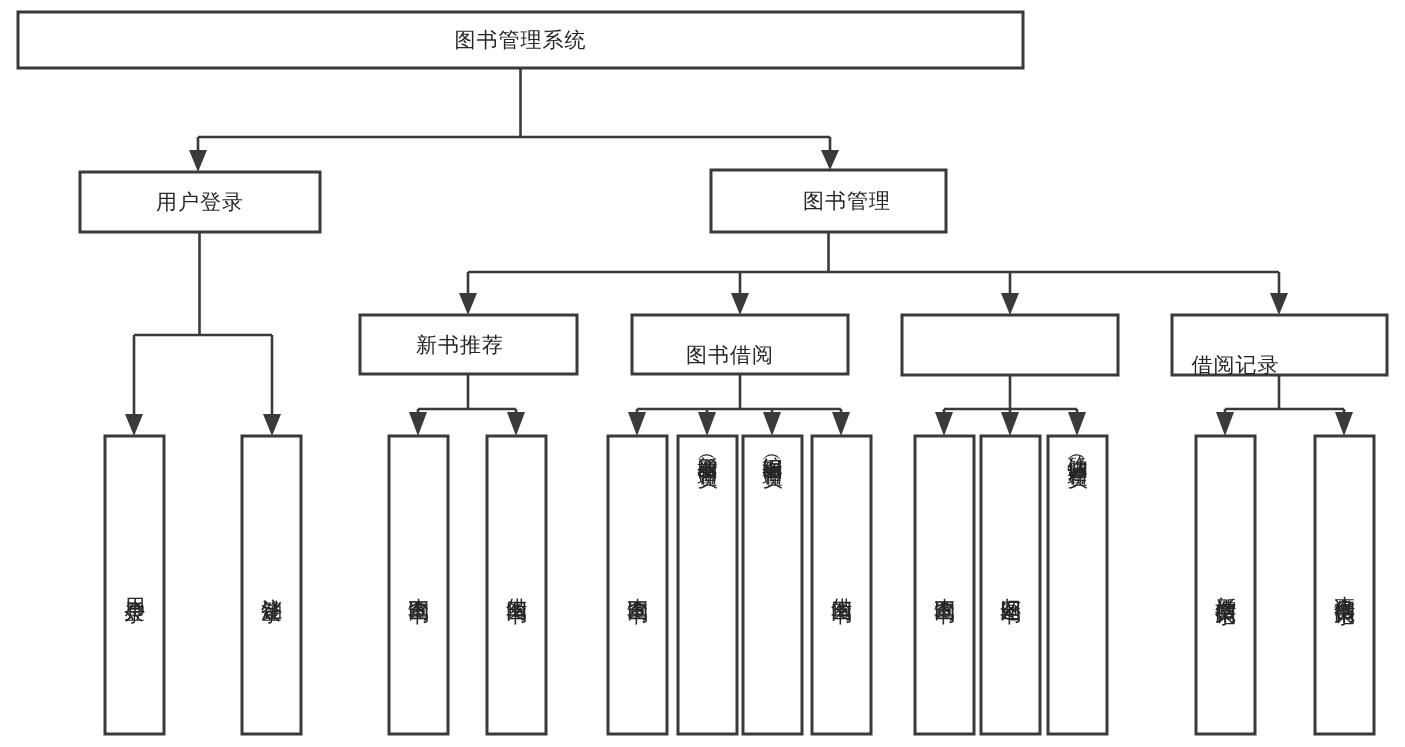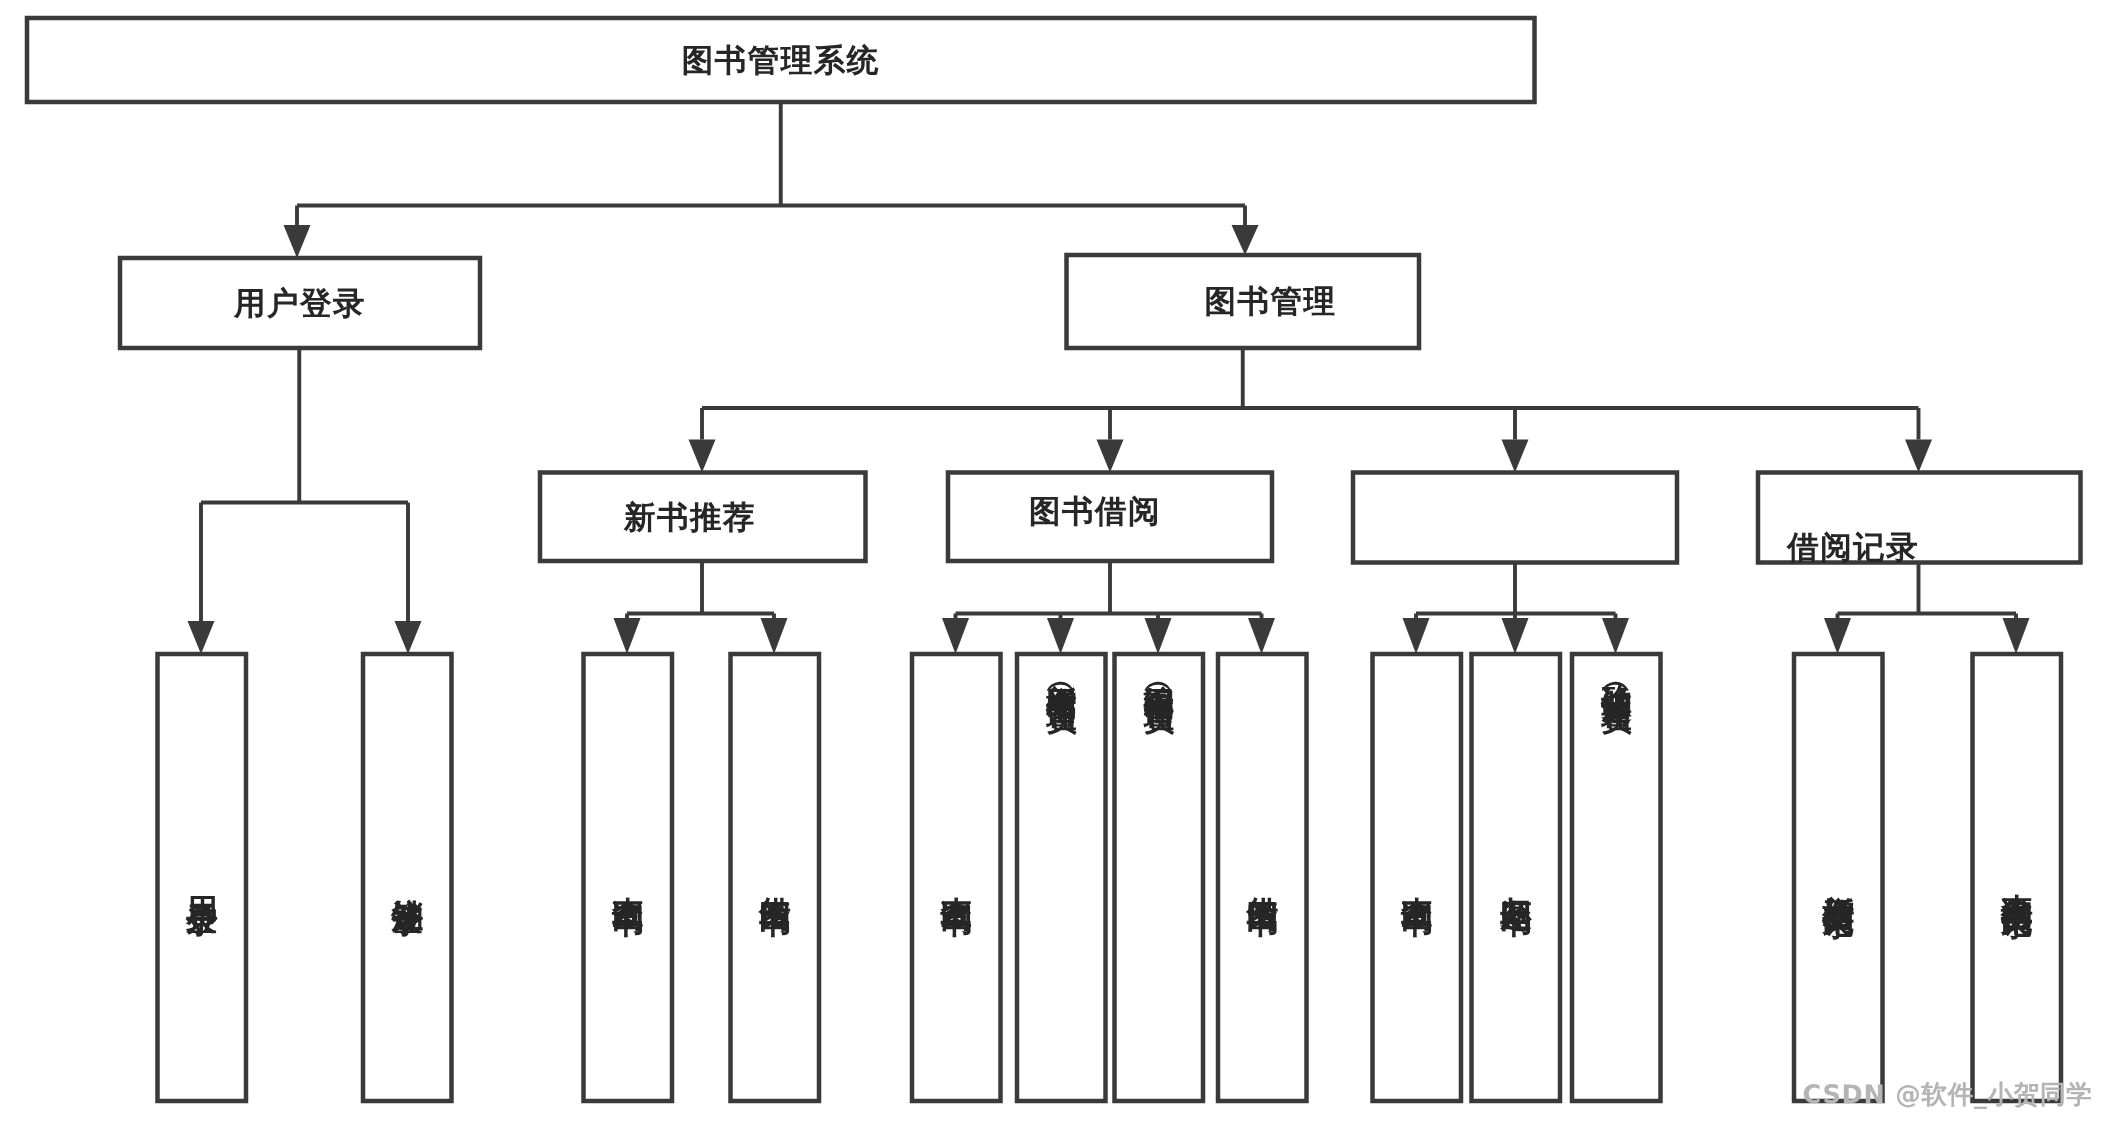--- a/index.html
+++ b/index.html
@@ -13,21 +13,20 @@
     height: 747px;
     font-family: "DejaVu Sans", "Liberation Sans", sans-serif;
     overflow: hidden;
     position: relative;
   }
   #diagram-root {
     position: relative;
     width: 1405px;
     height: 747px;
     background: #ffffff;
-    font-weight: bold;
   }
   svg#flow-svg {
     position: absolute;
     left: 0;
     top: 0;
     width: 1405px;
     height: 747px;
     display: block;
   }
   .node-box {
@@ -194,36 +193,35 @@
     <rect class="node-box" x="1315" y="436" width="59" height="298"></rect>
 
   </svg>
 
   <div class="label-h" style="left:18px; top:12px; width:1005px; height:56px;">图书管理系统</div>
 
   <div class="label-h" style="left:80px; top:172px; width:240px; height:60px;">用户登录</div>
   <div class="label-h" style="left:711px; top:170px; width:272px; height:62px;">图书管理</div>
 
   <div class="label-h" style="left:360px; top:315px; width:200px; height:59px;">新书推荐</div>
-  <div class="label-h" style="left:632px; top:311px; width:196px; height:59px;text-align:center;">图书借阅</div>
+  <div class="label-h" style="left:632px; top:325px; width:196px; height:59px;text-align:center;">图书借阅</div>
   <div class="label-h" style="left:1128px; top:315px; width:215px; height:44px;margin-top:28px;">借阅记录</div>
 
   <div class="label-v" style="left:105px; top:436px; width:59px; height:298px;">用户登录</div>
   <div class="label-v" style="left:242px; top:436px; width:59px; height:298px;">注销登录</div>
 
   <div class="label-v" style="left:389px; top:436px; width:59px; height:298px;">查询图书</div>
   <div class="label-v" style="left:487px; top:436px; width:59px; height:298px;">借阅图书</div>
 
   <div class="label-v" style="left:608px; top:436px; width:59px; height:298px;">查询图书</div>
   <div class="label-v small" style="left:678px; top:440px; width:59px; height:292px; justify-content:flex-start;">新增图书（管理员）</div>
   <div class="label-v small" style="left:743px; top:440px; width:59px; height:292px; justify-content:flex-start;">编辑图书（管理员）</div>
   <div class="label-v" style="left:812px; top:436px; width:59px; height:298px;">借阅图书</div>
 
   <div class="label-v" style="left:915px; top:436px; width:59px; height:298px;">查询图书</div>
   <div class="label-v" style="left:981px; top:436px; width:59px; height:298px;">归还图书</div>
   <div class="label-v small" style="left:1048px; top:440px; width:59px; height:292px; justify-content:flex-start;">确认归还（管理员）</div>
 
   <div class="label-v" style="left:1196px; top:436px; width:59px; height:298px;">新增借阅记录</div>
   <div class="label-v" style="left:1315px; top:436px; width:59px; height:298px;">查询借阅记录</div>
 
-  <div class="watermark">CSDN @软件_小贺同学</div>
 
 </div>
 
 </body></html>

